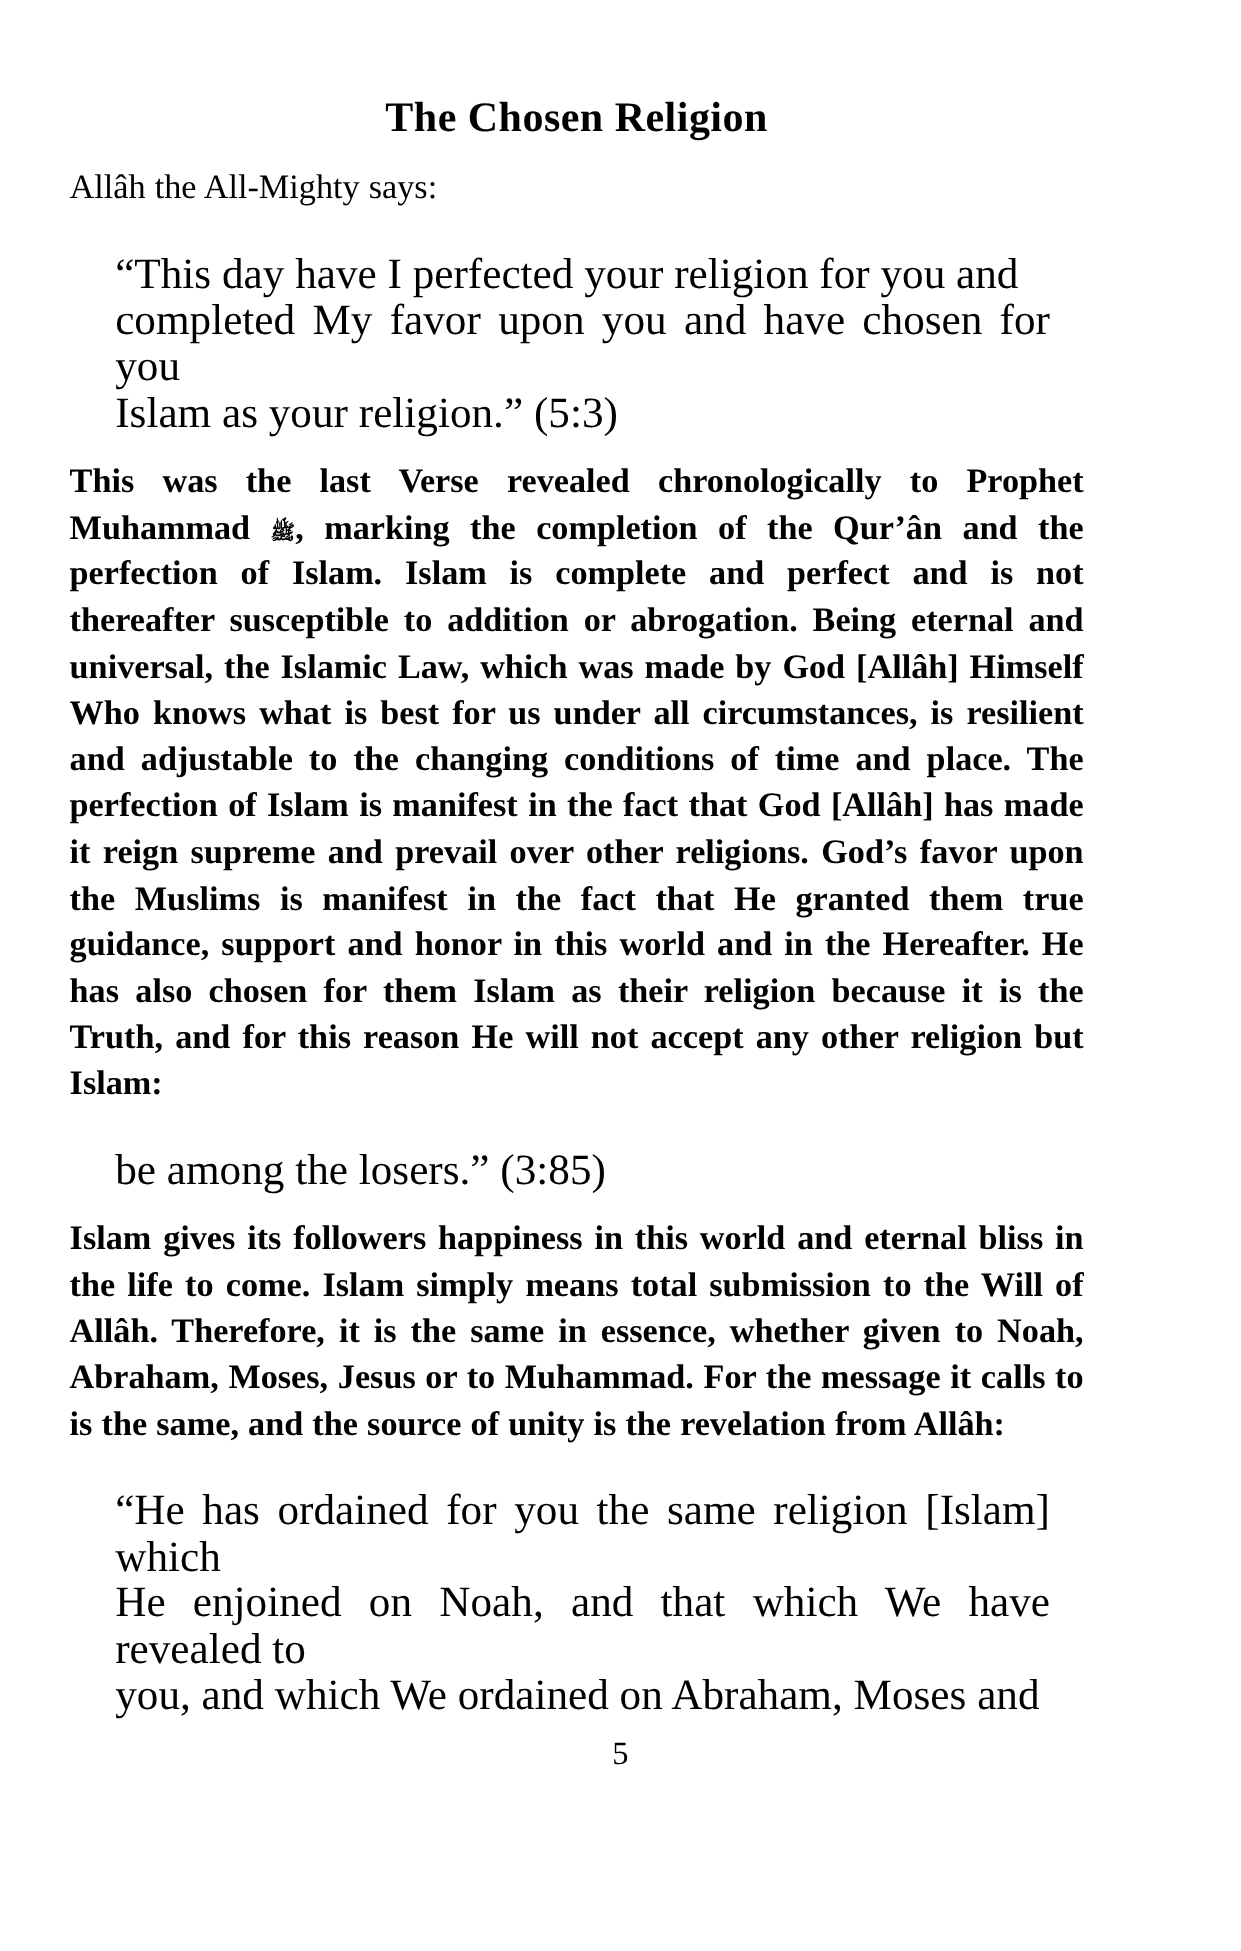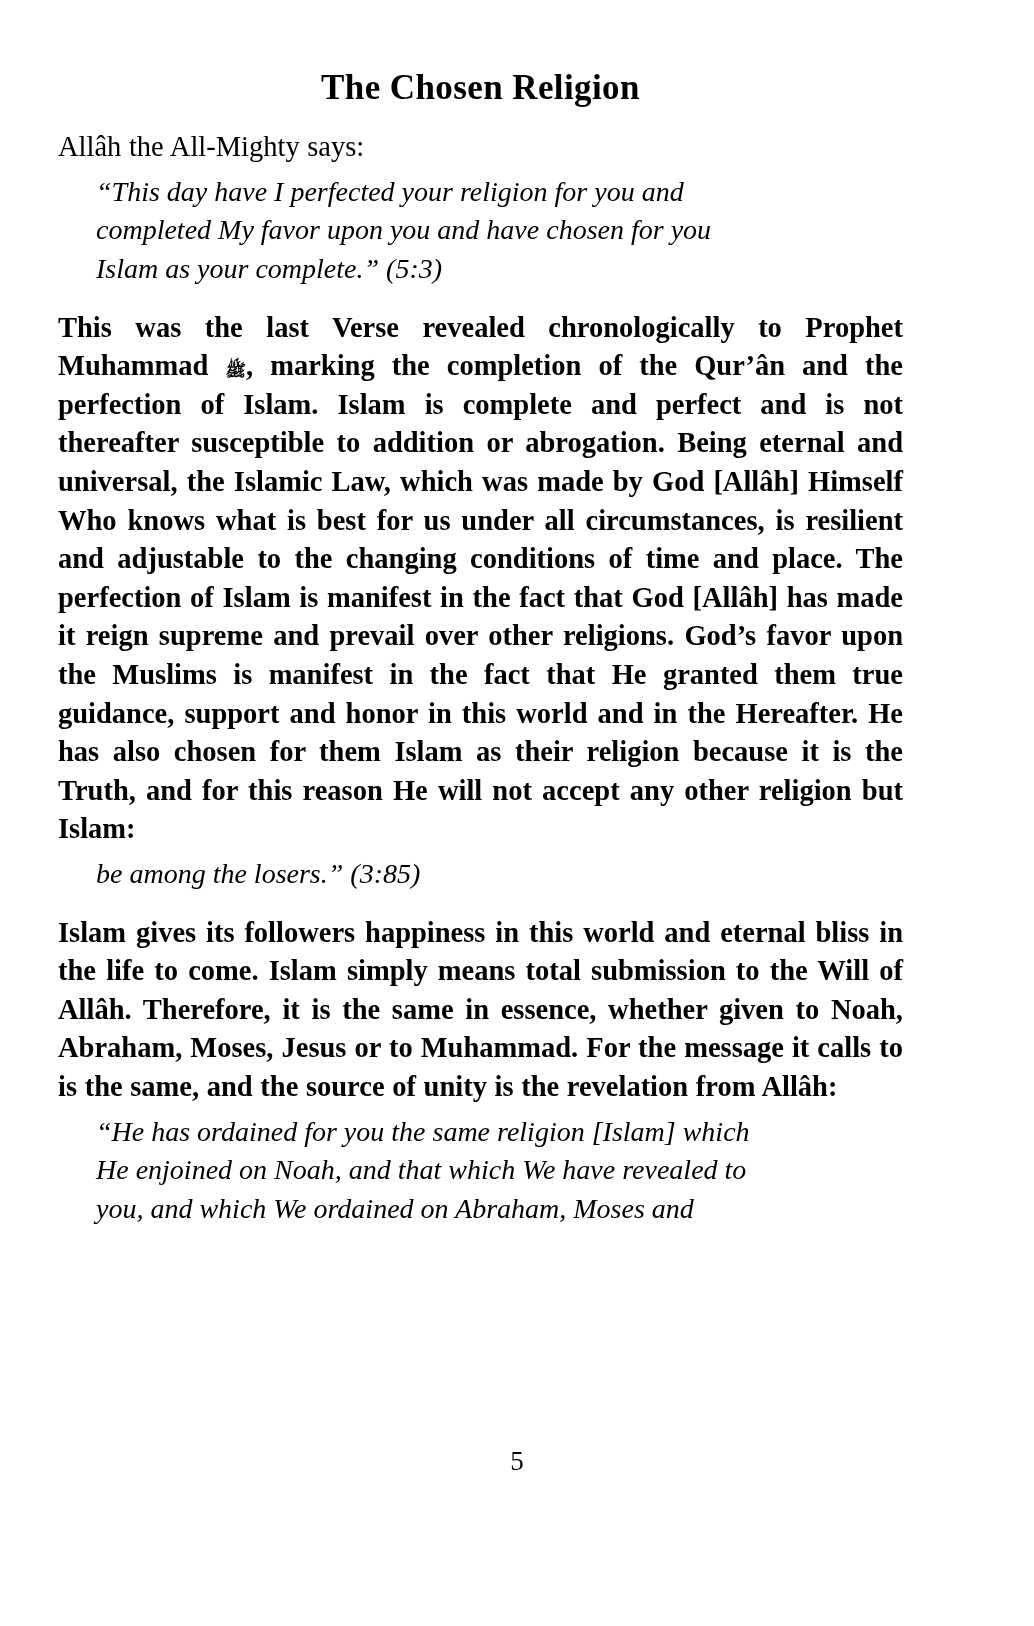--- a/index.html
+++ b/index.html
@@ -25,21 +25,21 @@
     position: absolute;
     left: 58px;
     top: 0;
     width: 845px;
   }
   .page-title {
     text-align: center;
     font-weight: bold;
     font-size: 35px;
     letter-spacing: 0.4px;
-    margin: 2px;
+    margin: 12px;
     padding-top: 66px;
     padding-bottom: 0;
     line-height: 1.15;
   }
   .body-para {
     font-size: 28.5px;
     line-height: 38.6px;
     text-align: justify;
     text-justify: inter-word;
     margin: 0;
@@ -47,28 +47,27 @@
   }
   .para-intro {
     margin-top: 20px;
     text-align: left;
   }
   .para-gap {
     margin-top: 20px;
     font-weight: bold;
   }
   .quote-block {
-    font-size: 28px;
+    font-size: 36px;
     line-height: 38.6px;
     text-align: justify;
     text-justify: inter-word;
-    margin: 6px 0 0 0;
+    margin: 32px 0 0 0;
     padding-left: 38px;
     padding-right: 28px;
-    font-style: italic;
   }
   .quote-block .last-line {
     text-align: left;
   }
   .pbuh {
     font-size: 17px;
     line-height: 1;
     display: inline-block;
     vertical-align: 0.08em;
     transform: translateY(2px);
@@ -90,21 +89,21 @@
 
   <div class="content">
 
     <h1 class="page-title">The Chosen Religion</h1>
 
     <p class="body-para para-intro">Allâh the All-Mighty says:</p>
 
     <blockquote class="quote-block">
       <div>“This   day  have  I  perfected  your  religion  for  you  and</div>
       <div>completed  My  favor  upon  you   and have chosen for you</div>
-      <div class="last-line">Islam as your complete.” (5:3)</div>
+      <div class="last-line">Islam as your religion.” (5:3)</div>
     </blockquote>
 
     <p class="body-para para-gap"><span>This  was  the  last  Verse  revealed  chronologically  to  Prophet Muhammad </span><span class="pbuh">ﷺ</span><span>, marking  the  completion  of the Qur’ân and the perfection  of  Islam.  Islam  is  complete  and   perfect and is not thereafter  susceptible  to  addition  or   abrogation. Being eternal and  universal, the Islamic Law, which was made by God [Allâh] Himself  Who knows what is best for us under all circumstances, is  resilient and adjustable to the changing conditions of time and place.  The  perfection  of  Islam   is manifest in the fact that God [Allâh]  has  made  it   reign supreme  and  prevail  over  other religions.  God’s  favor   upon the Muslims is manifest in the fact that  He  granted  them  true   guidance, support and honor in this world  and in the Hereafter. He has also chosen for them Islam as their  religion  because it is the Truth, and for this reason He will not accept any other religion but Islam:</span></p>
 
     <blockquote class="quote-block">
       <div class="last-line">be among the losers.” (3:85)</div>
     </blockquote>
 
     <p class="body-para para-gap">Islam  gives  its  followers  happiness  in  this  world  and eternal bliss  in the life to come. Islam simply means total submission to the  Will  of  Allâh. Therefore, it is the same in essence, whether given  to  Noah,  Abraham,  Moses,  Jesus or to Muhammad. For the   message it calls to is the same, and the source of unity is the revelation from Allâh:</p>
 

